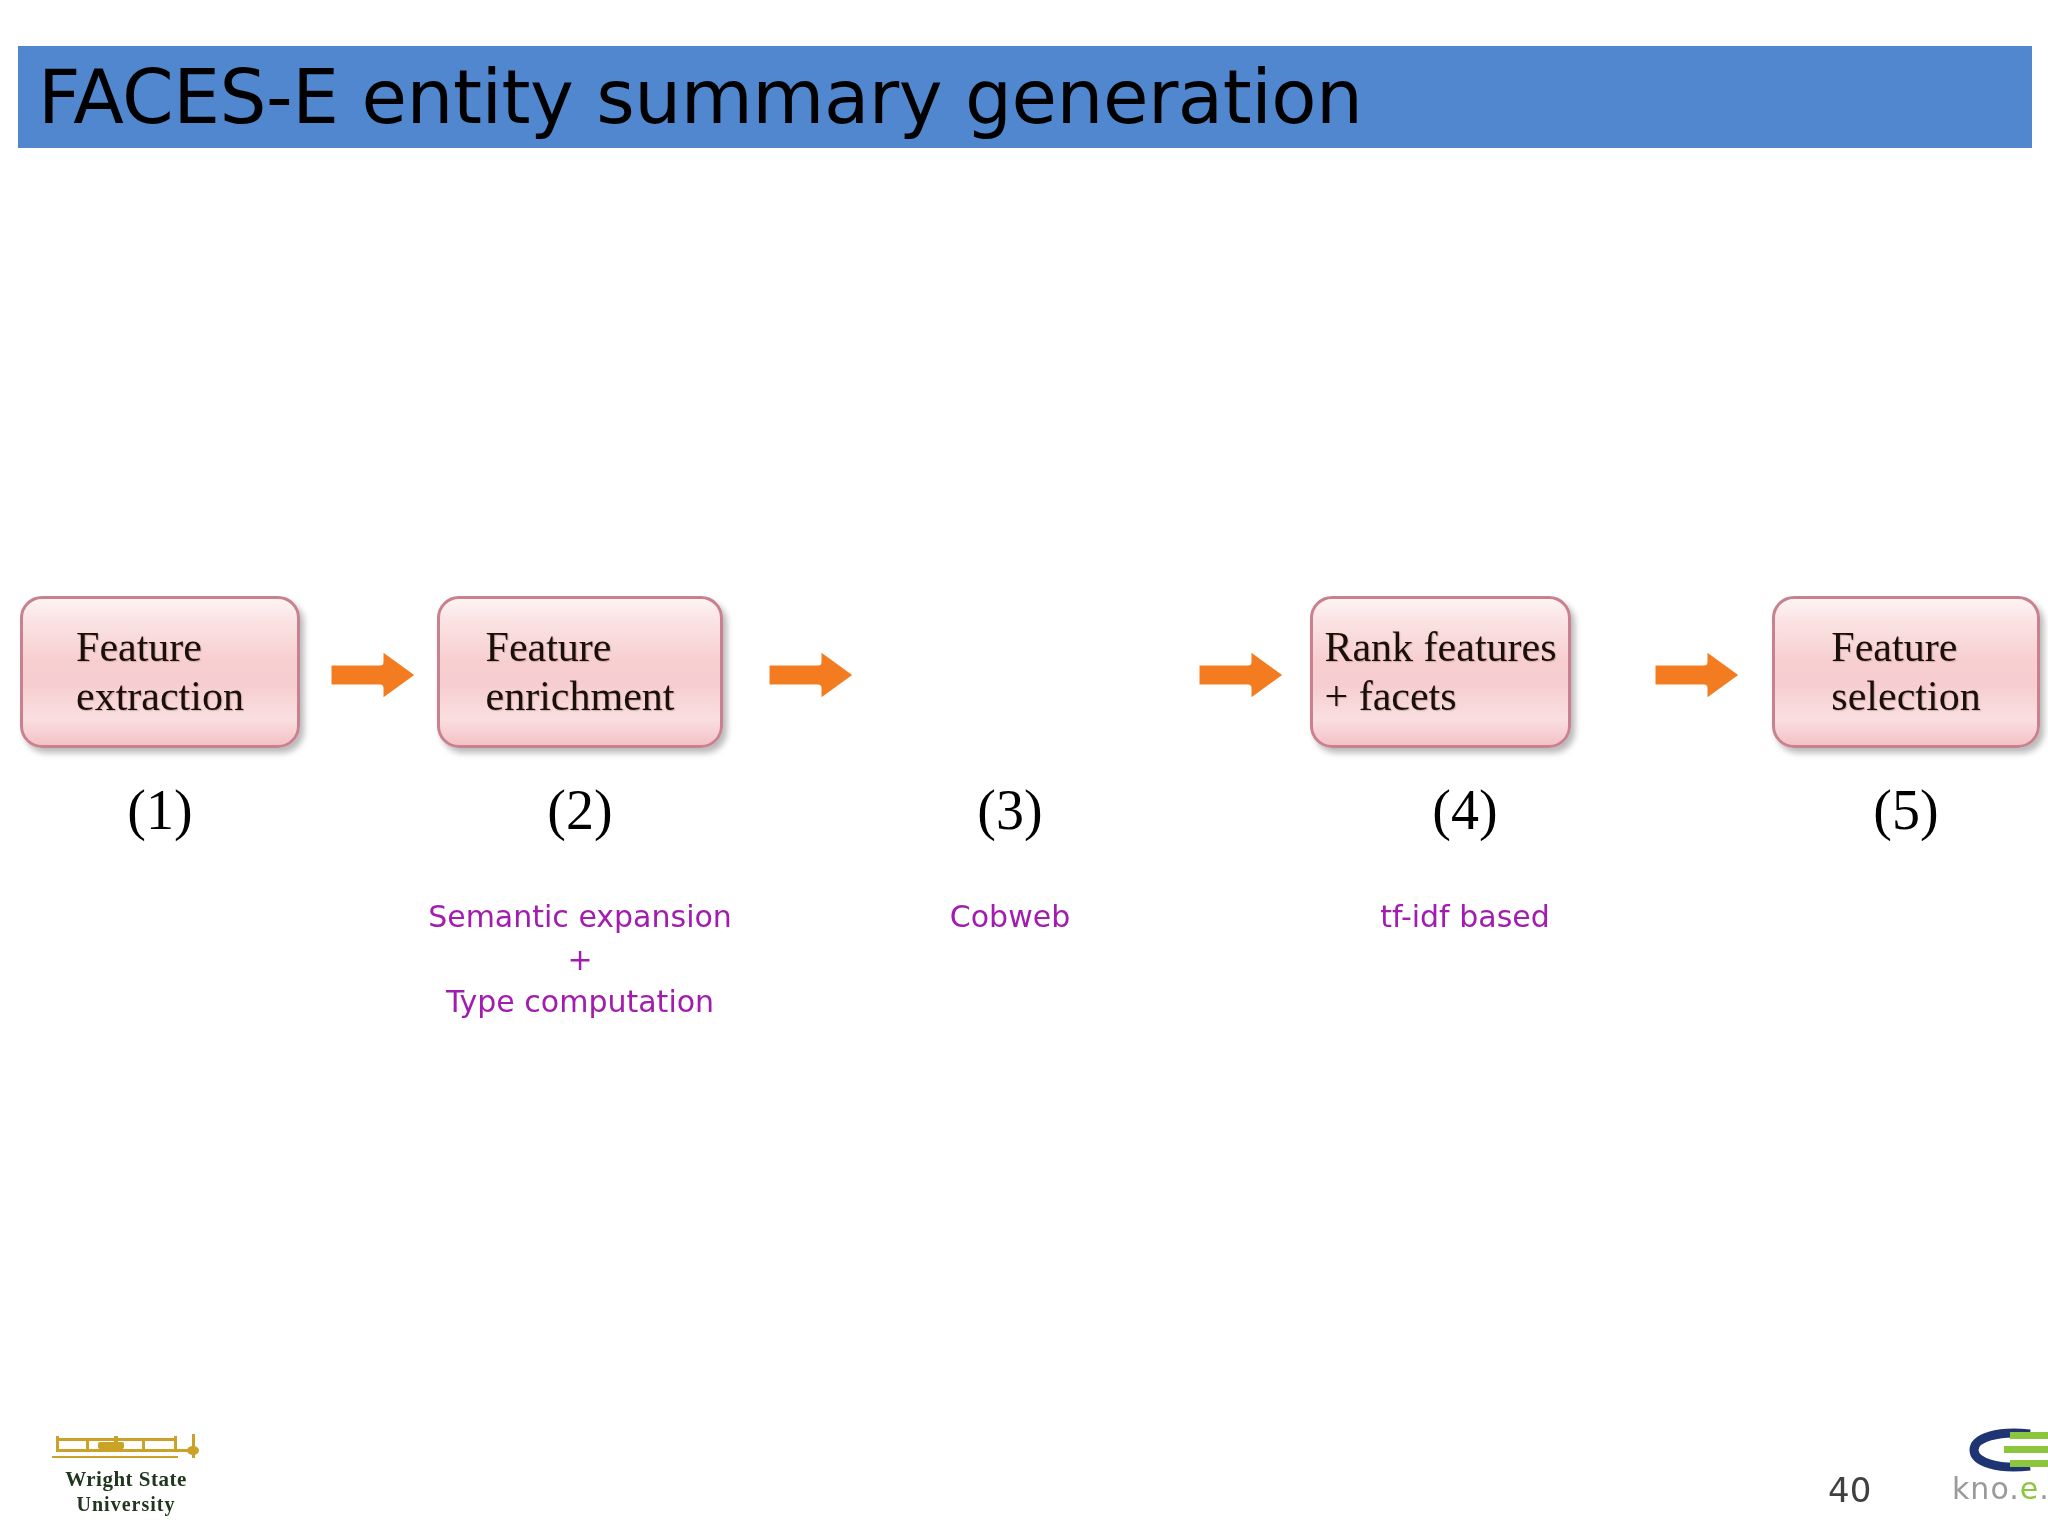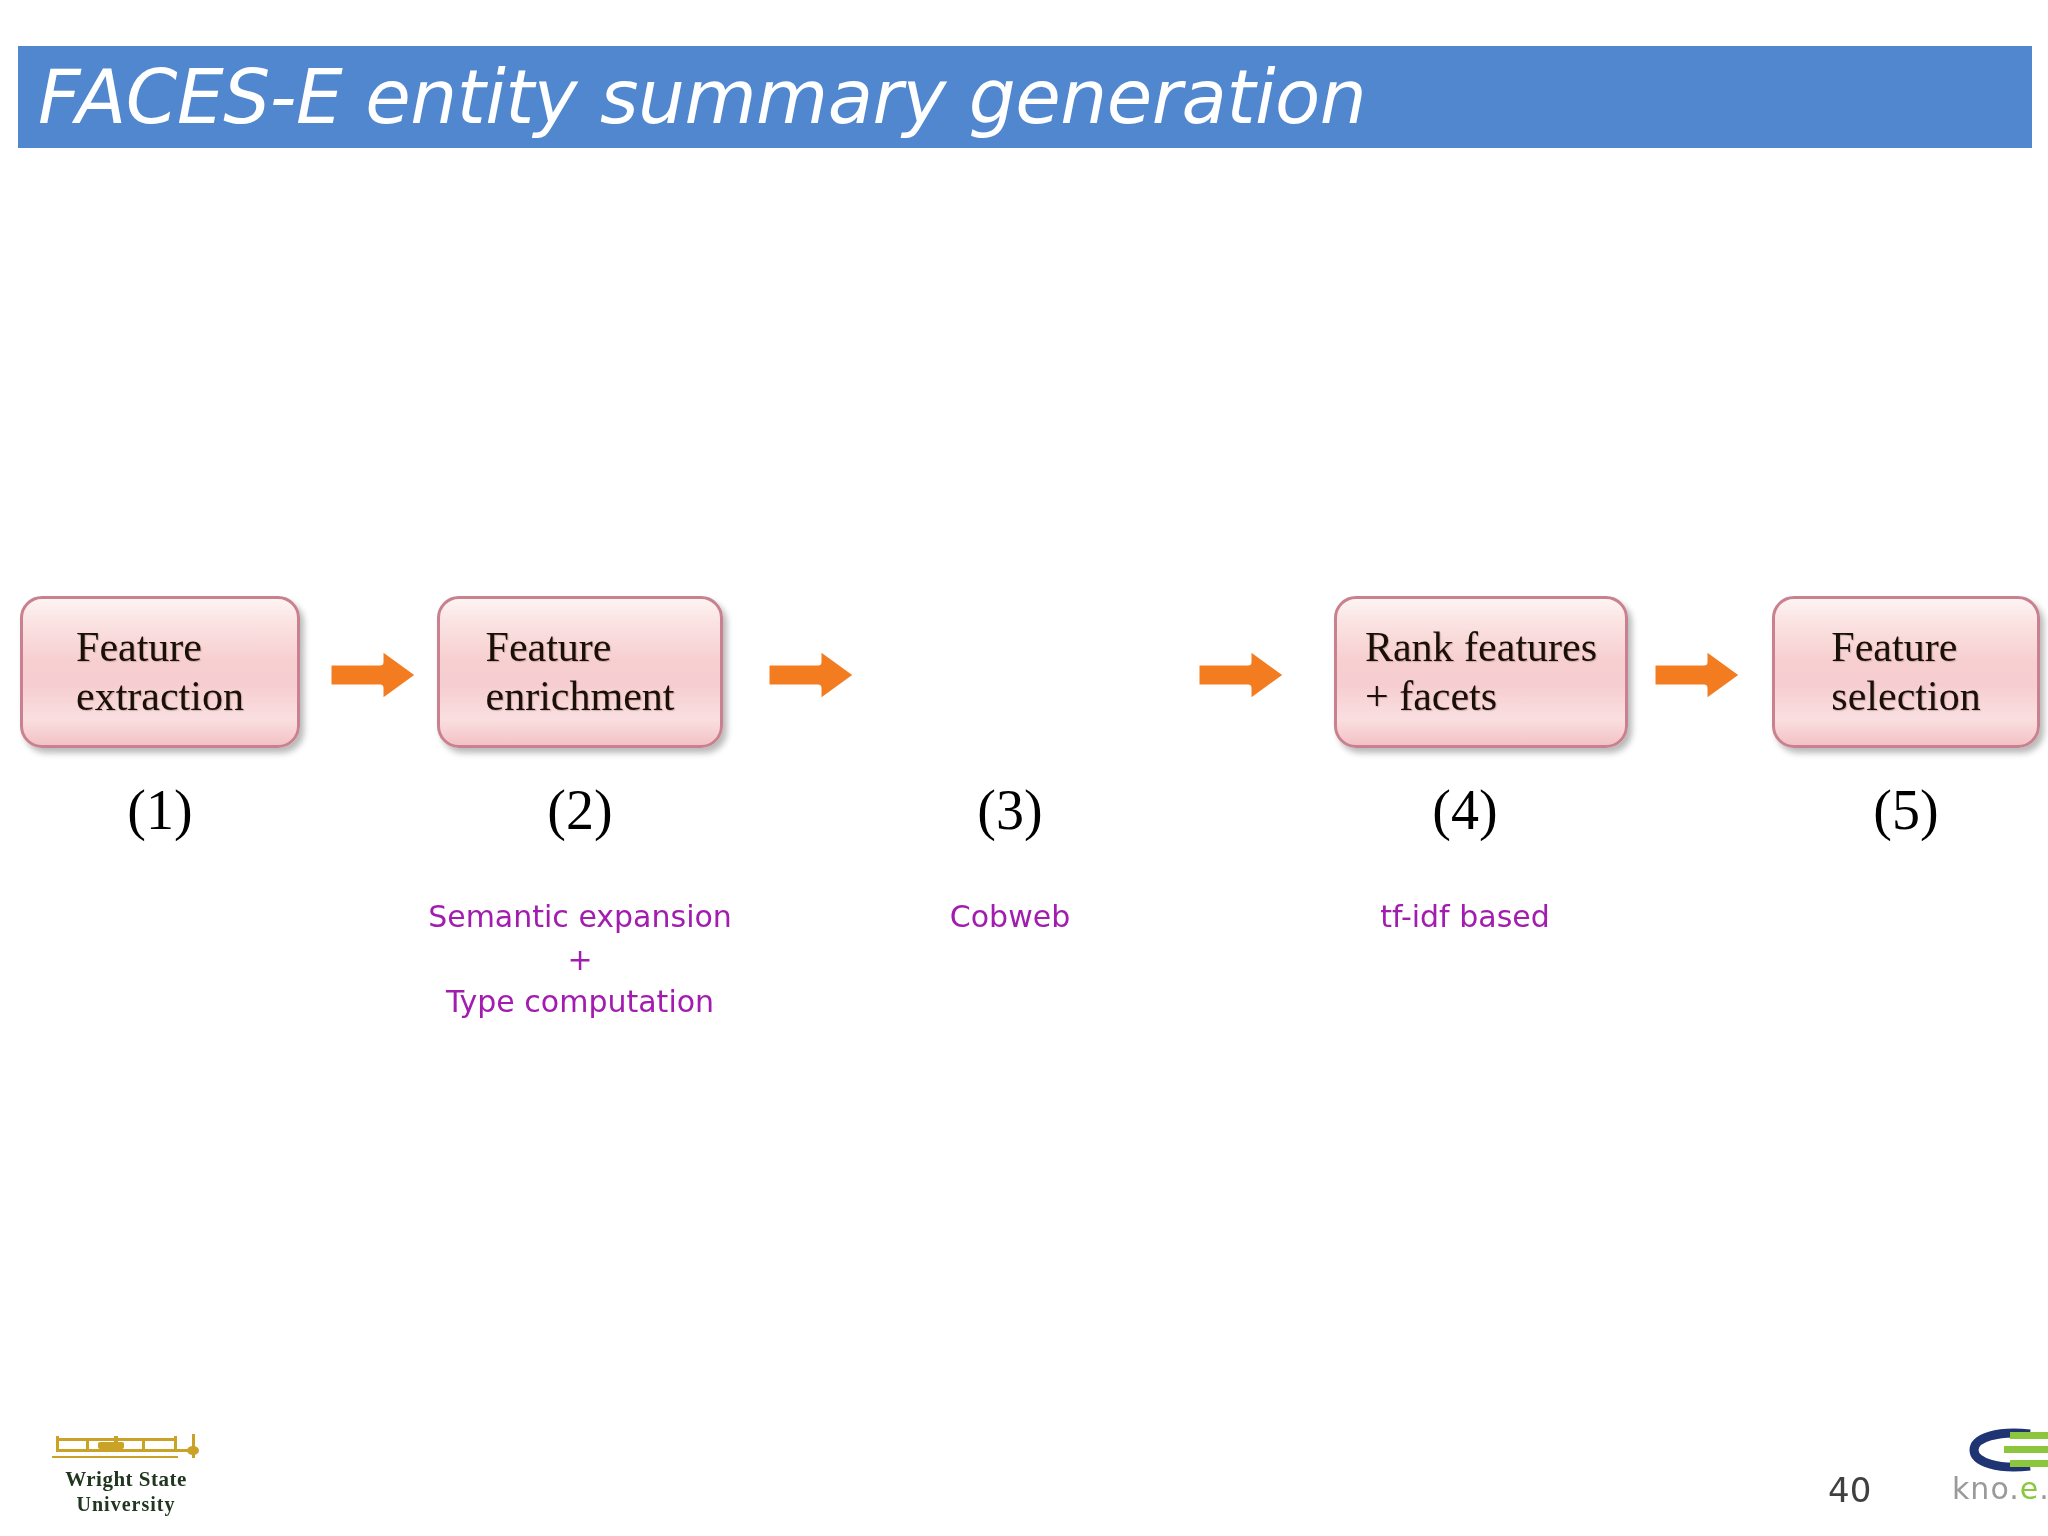--- a/index.html
+++ b/index.html
@@ -20,29 +20,28 @@
     position: absolute;
     left: 18px;
     top: 46px;
     width: 2014px;
     height: 102px;
     background: #5087CE;
     display: flex;
     align-items: center;
   }
   #slide-title {
-    color: #ffffff;
+    color: #000000;
     font-family: "DejaVu Sans", sans-serif;
     font-size: 74px;
     font-weight: 400;
     line-height: 1;
     letter-spacing: -0.5px;
     padding-left: 20px;
     white-space: nowrap;
-    font-style: italic;
   }
 
   
   #pipeline {
     position: absolute;
     left: 0;
     top: 596px;
     width: 2048px;
     height: 156px;
   }
@@ -191,21 +190,21 @@
     </svg>
   </div>
 
 
   <div class="pipe-arrow" style="left:1190px;">
     <svg viewBox="0 0 104 74">
       <path d="M6 24 H58 V8 L98 37 L58 66 V50 H6 Z" fill="#F47C20" stroke="#FFFFFF" stroke-width="7" stroke-linejoin="round"></path>
     </svg>
   </div>
 
-  <div class="stage-box" style="left:1310px; width:294px;margin-left:24px;">
+  <div class="stage-box" style="left:1310px; width:261px;">
     <span class="stage-label">Rank features
 + facets</span>
   </div>
 
   <div class="pipe-arrow" style="left:1646px;">
     <svg viewBox="0 0 104 74">
       <path d="M6 24 H58 V8 L98 37 L58 66 V50 H6 Z" fill="#F47C20" stroke="#FFFFFF" stroke-width="7" stroke-linejoin="round"></path>
     </svg>
   </div>
 

